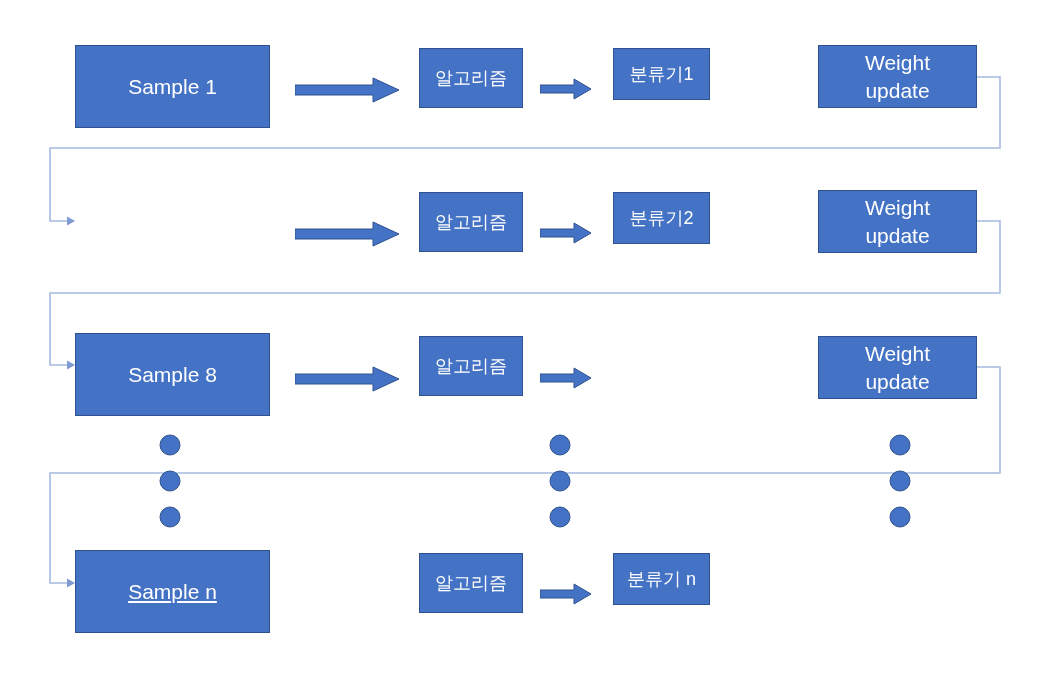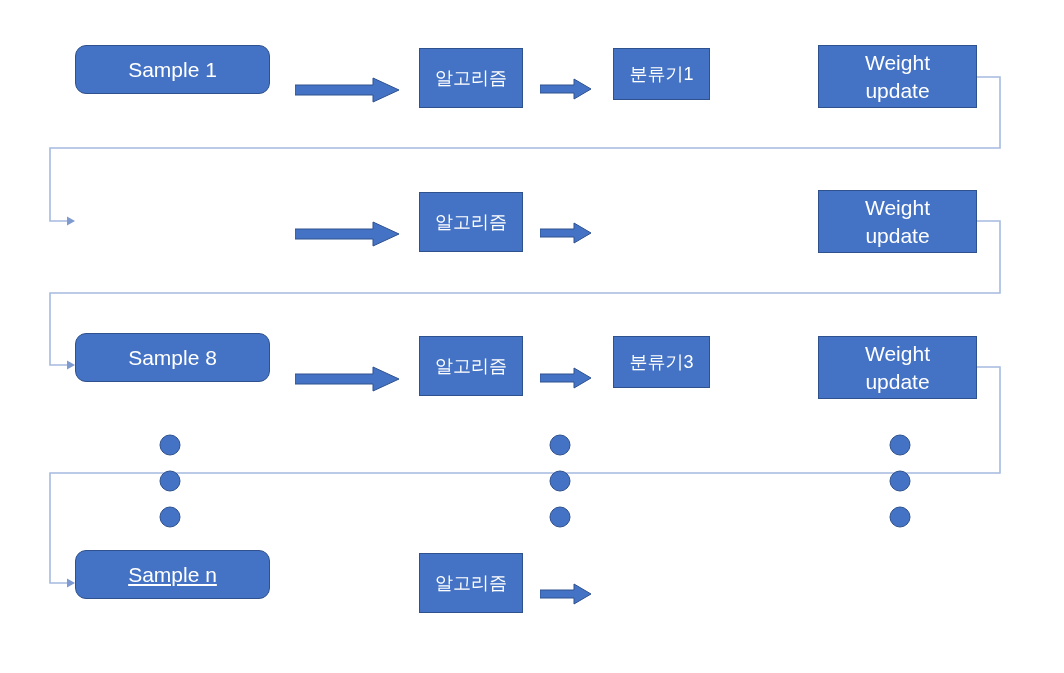--- a/index.html
+++ b/index.html
@@ -13,21 +13,21 @@
   }
   svg.connectors { position:absolute; left:0; top:0; z-index:0; }
   .box {
     position:absolute; z-index:1;
     display:flex; align-items:center; justify-content:center;
     background:var(--shape-fill,#4472c4);
     border:1px solid var(--shape-border,#2f528f);
     color:var(--shape-text,#ffffff);
     text-align:center;
   }
-  .sample  { left:75px;  width:195px; height:49px; font-size:21px;border-radius:11px; }
+  .sample  { left:75px;  width:195px; height:83px; font-size:21px; }
   .algo    { left:419px; width:104px; height:60px; font-size:18px;text-align:center; }
   .clf     { left:613px; width:97px;  height:52px; font-size:18px; }
   .weight  { left:818px; width:159px; height:63px; font-size:21px; line-height:1.33; white-space:pre-line; }
   .r1s { top:45px; }  .r2s { top:189px; } .r3s { top:333px; } .r4s { top:550px;text-decoration:underline; }
   .r1m { top:48px; }  .r2m { top:192px; } .r3m { top:336px; } .r4m { top:553px; }
   .r1w { top:45px; }  .r2w { top:190px; } .r3w { top:336px; }
   .arrow { position:absolute; z-index:1; display:block; }
   .la1 { left:295px; top:77px; }  .la2 { left:295px; top:221px; } .la3 { left:295px; top:366px; }
   .sa1 { left:540px; top:78px; }  .sa2 { left:540px; top:222px; } .sa3 { left:540px; top:367px; } .sa4 { left:540px; top:583px; }
   polygon.block-arrow { fill:var(--shape-fill,#4472c4); stroke:var(--shape-border,#2f528f); stroke-width:1; }
@@ -69,44 +69,45 @@
   <div class="box weight r1w">Weight
 update</div>
 
   <svg class="arrow la2" width="105" height="26" viewBox="0 0 105 26">
     <polygon class="block-arrow" points="0,8 78,8 78,1 104,13 78,25 78,18 0,18"></polygon>
   </svg>
   <div class="box algo r2m">알고리즘</div>
   <svg class="arrow sa2" width="52" height="22" viewBox="0 0 52 22">
     <polygon class="block-arrow" points="0,7 34,7 34,1 51,11 34,21 34,15 0,15"></polygon>
   </svg>
+  <div class="box clf r2m">분류기2</div>
   <div class="box weight r2w">Weight
 update</div>
 
   <div class="box sample r3s">Sample 8</div>
   <svg class="arrow la3" width="105" height="26" viewBox="0 0 105 26">
     <polygon class="block-arrow" points="0,8 78,8 78,1 104,13 78,25 78,18 0,18"></polygon>
   </svg>
   <div class="box algo r3m">알고리즘</div>
   <svg class="arrow sa3" width="52" height="22" viewBox="0 0 52 22">
     <polygon class="block-arrow" points="0,7 34,7 34,1 51,11 34,21 34,15 0,15"></polygon>
   </svg>
-  <div class="box clf r3m">분류기3</div>
   <div class="box weight r3w">Weight
 update</div>
 
   <div class="dot dcol1 drow1"></div>
   <div class="dot dcol1 drow2"></div>
   <div class="dot dcol1 drow3"></div>
   <div class="dot dcol2 drow1"></div>
   <div class="dot dcol2 drow2"></div>
   <div class="dot dcol2 drow3"></div>
   <div class="dot dcol3 drow1"></div>
   <div class="dot dcol3 drow2"></div>
   <div class="dot dcol3 drow3"></div>
 
   <div class="box sample r4s">Sample n</div>
   <div class="box algo r4m">알고리즘</div>
   <svg class="arrow sa4" width="52" height="22" viewBox="0 0 52 22">
     <polygon class="block-arrow" points="0,7 34,7 34,1 51,11 34,21 34,15 0,15"></polygon>
   </svg>
+  <div class="box clf r4m">분류기 n</div>
 
 </div>
 
 </body></html>

